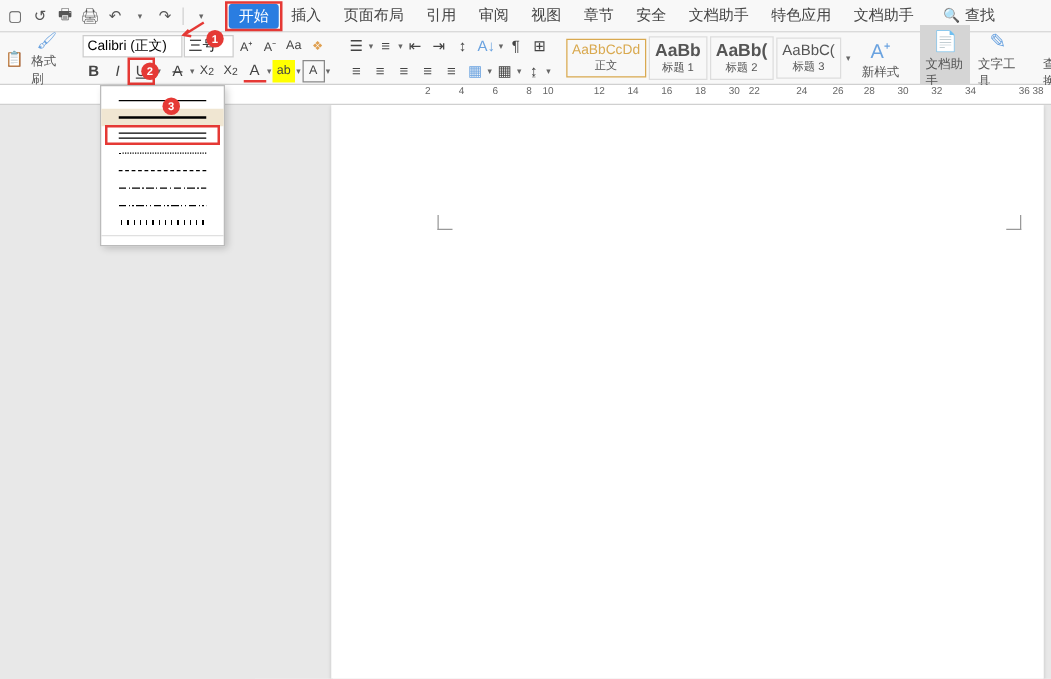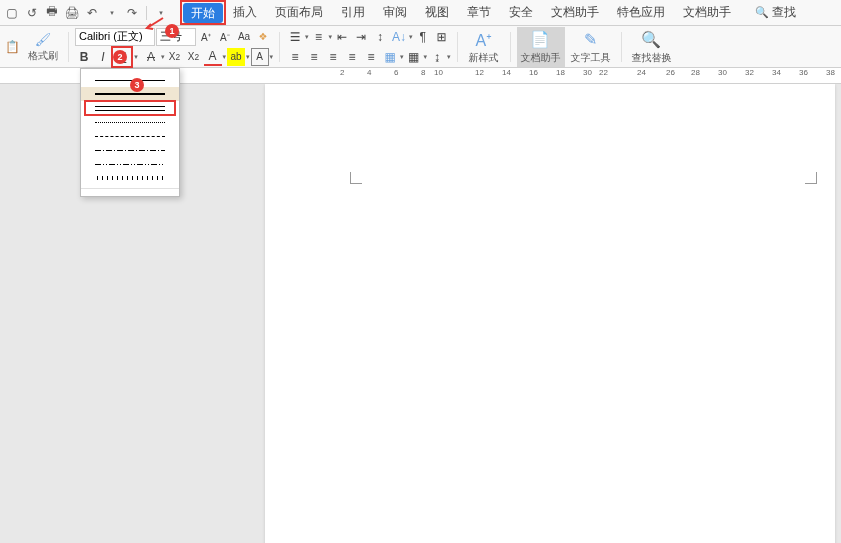--- a/index.html
+++ b/index.html
@@ -185,20 +185,39 @@
           <span class="dd-tri">▾</span>
         <span class="fmt-btn">▦</span>
           <span class="dd-tri">▾</span>
         <span class="fmt-btn">↨</span>
           <span class="dd-tri">▾</span>
       </div>
     </div>
   </div>
   <div class="ribbon-sep"></div>
 
+  <div class="styles">
+    <div class="style-box first">
+      <div class="prev">AaBbCcDd</div>
+      <div class="nm">正文</div>
+    </div>
+    <div class="style-box bold">
+      <div class="prev">AaBb</div>
+      <div class="nm">标题 1</div>
+    </div>
+    <div class="style-box bold">
+      <div class="prev">AaBb(</div>
+      <div class="nm">标题 2</div>
+    </div>
+    <div class="style-box">
+      <div class="prev">AaBbC(</div>
+      <div class="nm">标题 3</div>
+    </div>
+    <span class="dd-tri" style="margin:0 2px;">▾</span>
+  </div>
 
   <div class="ribbon-btn large">
     <span class="ic" style="color:#6ba3e0;">A⁺</span>
     <span>新样式</span>
   </div>
   <div class="ribbon-sep"></div>
   <div class="ribbon-btn large highlighted">
     <span class="ic">📄</span>
     <span>文档助手</span>
   </div>
@@ -230,21 +249,21 @@
       <span class="ruler-tick" style="left: 264px;">16</span>
       <span class="ruler-tick" style="left: 291px;">18</span>
       <span class="ruler-tick" style="left: 318px;">30</span>
       <span class="ruler-tick" style="left: 334px;">22</span>
       <span class="ruler-tick" style="left: 372px;">24</span>
       <span class="ruler-tick" style="left: 401px;">26</span>
       <span class="ruler-tick" style="left: 426px;">28</span>
       <span class="ruler-tick" style="left: 453px;">30</span>
       <span class="ruler-tick" style="left: 480px;">32</span>
       <span class="ruler-tick" style="left: 507px;">34</span>
-      <span class="ruler-tick" style="left: 534px;">36</span>
+      <span class="ruler-tick" style="left: 550px;">36</span>
       <span class="ruler-tick" style="left: 561px;">38</span>
     </div>
 </div>
 
 <div class="canvas-area">
   <div class="page">
     <div class="page-margin-marks">
       <div class="corner-l"></div>
       <div class="corner-r"></div>
     </div>

